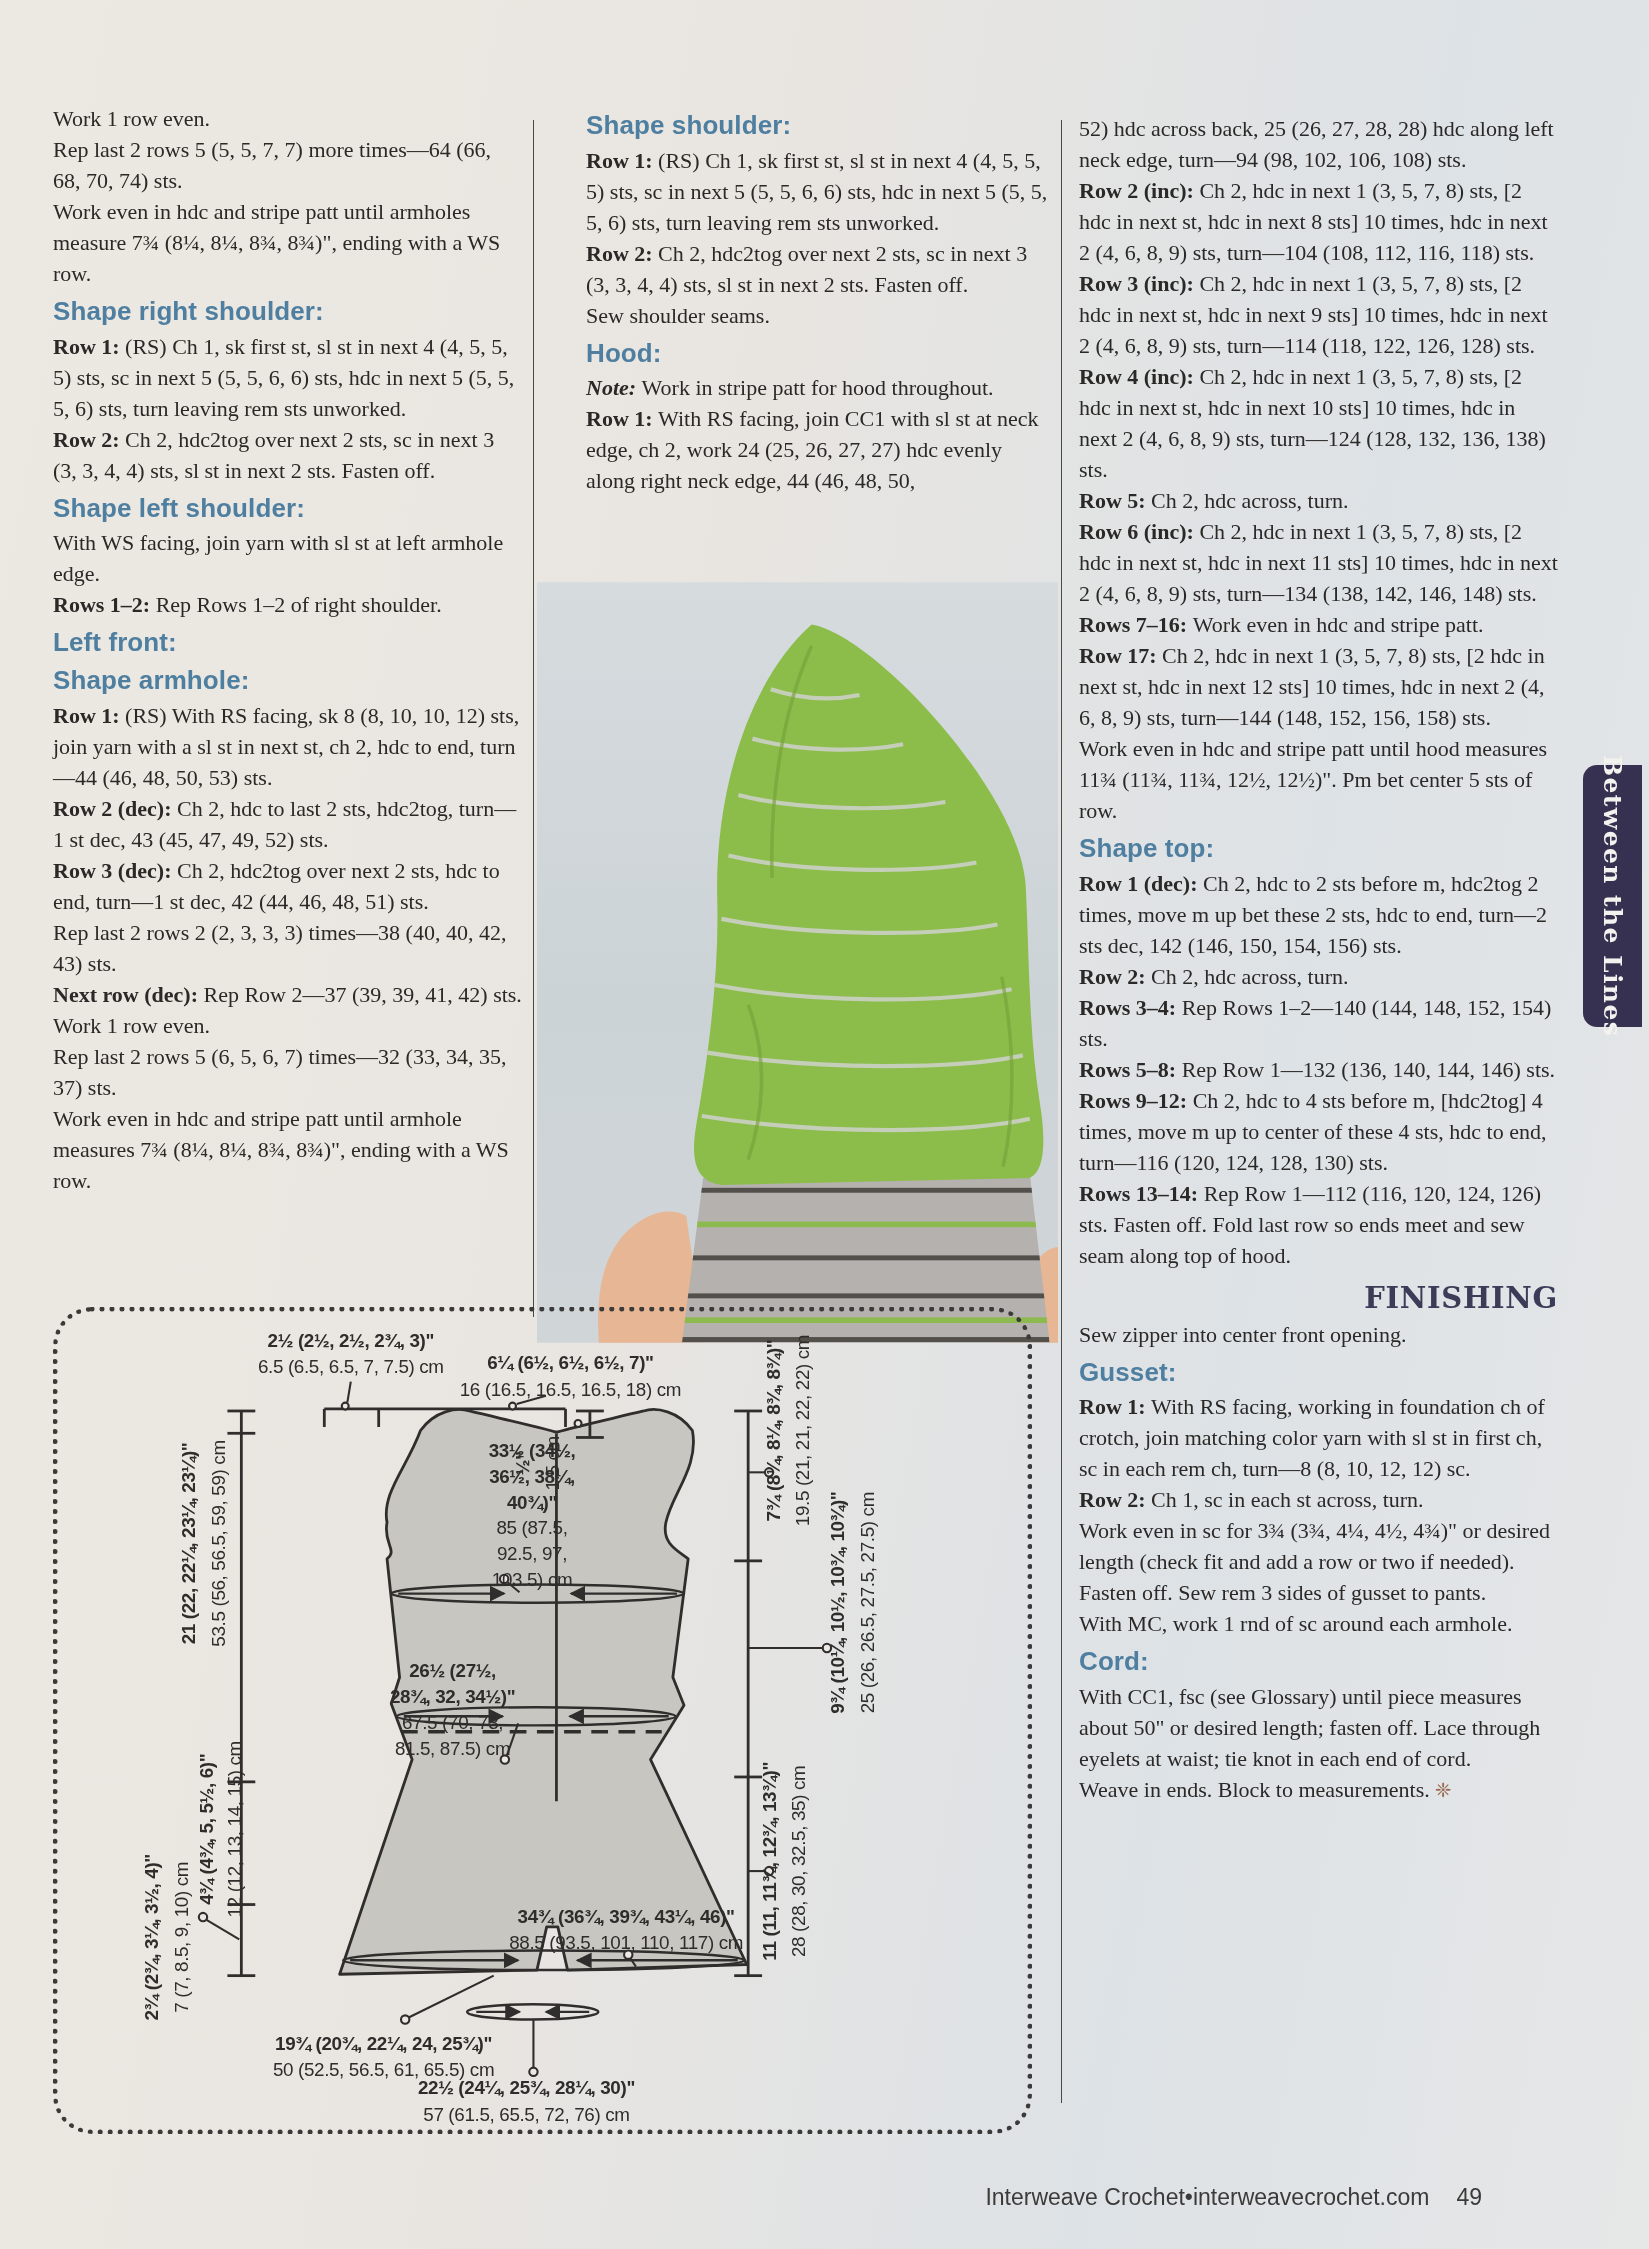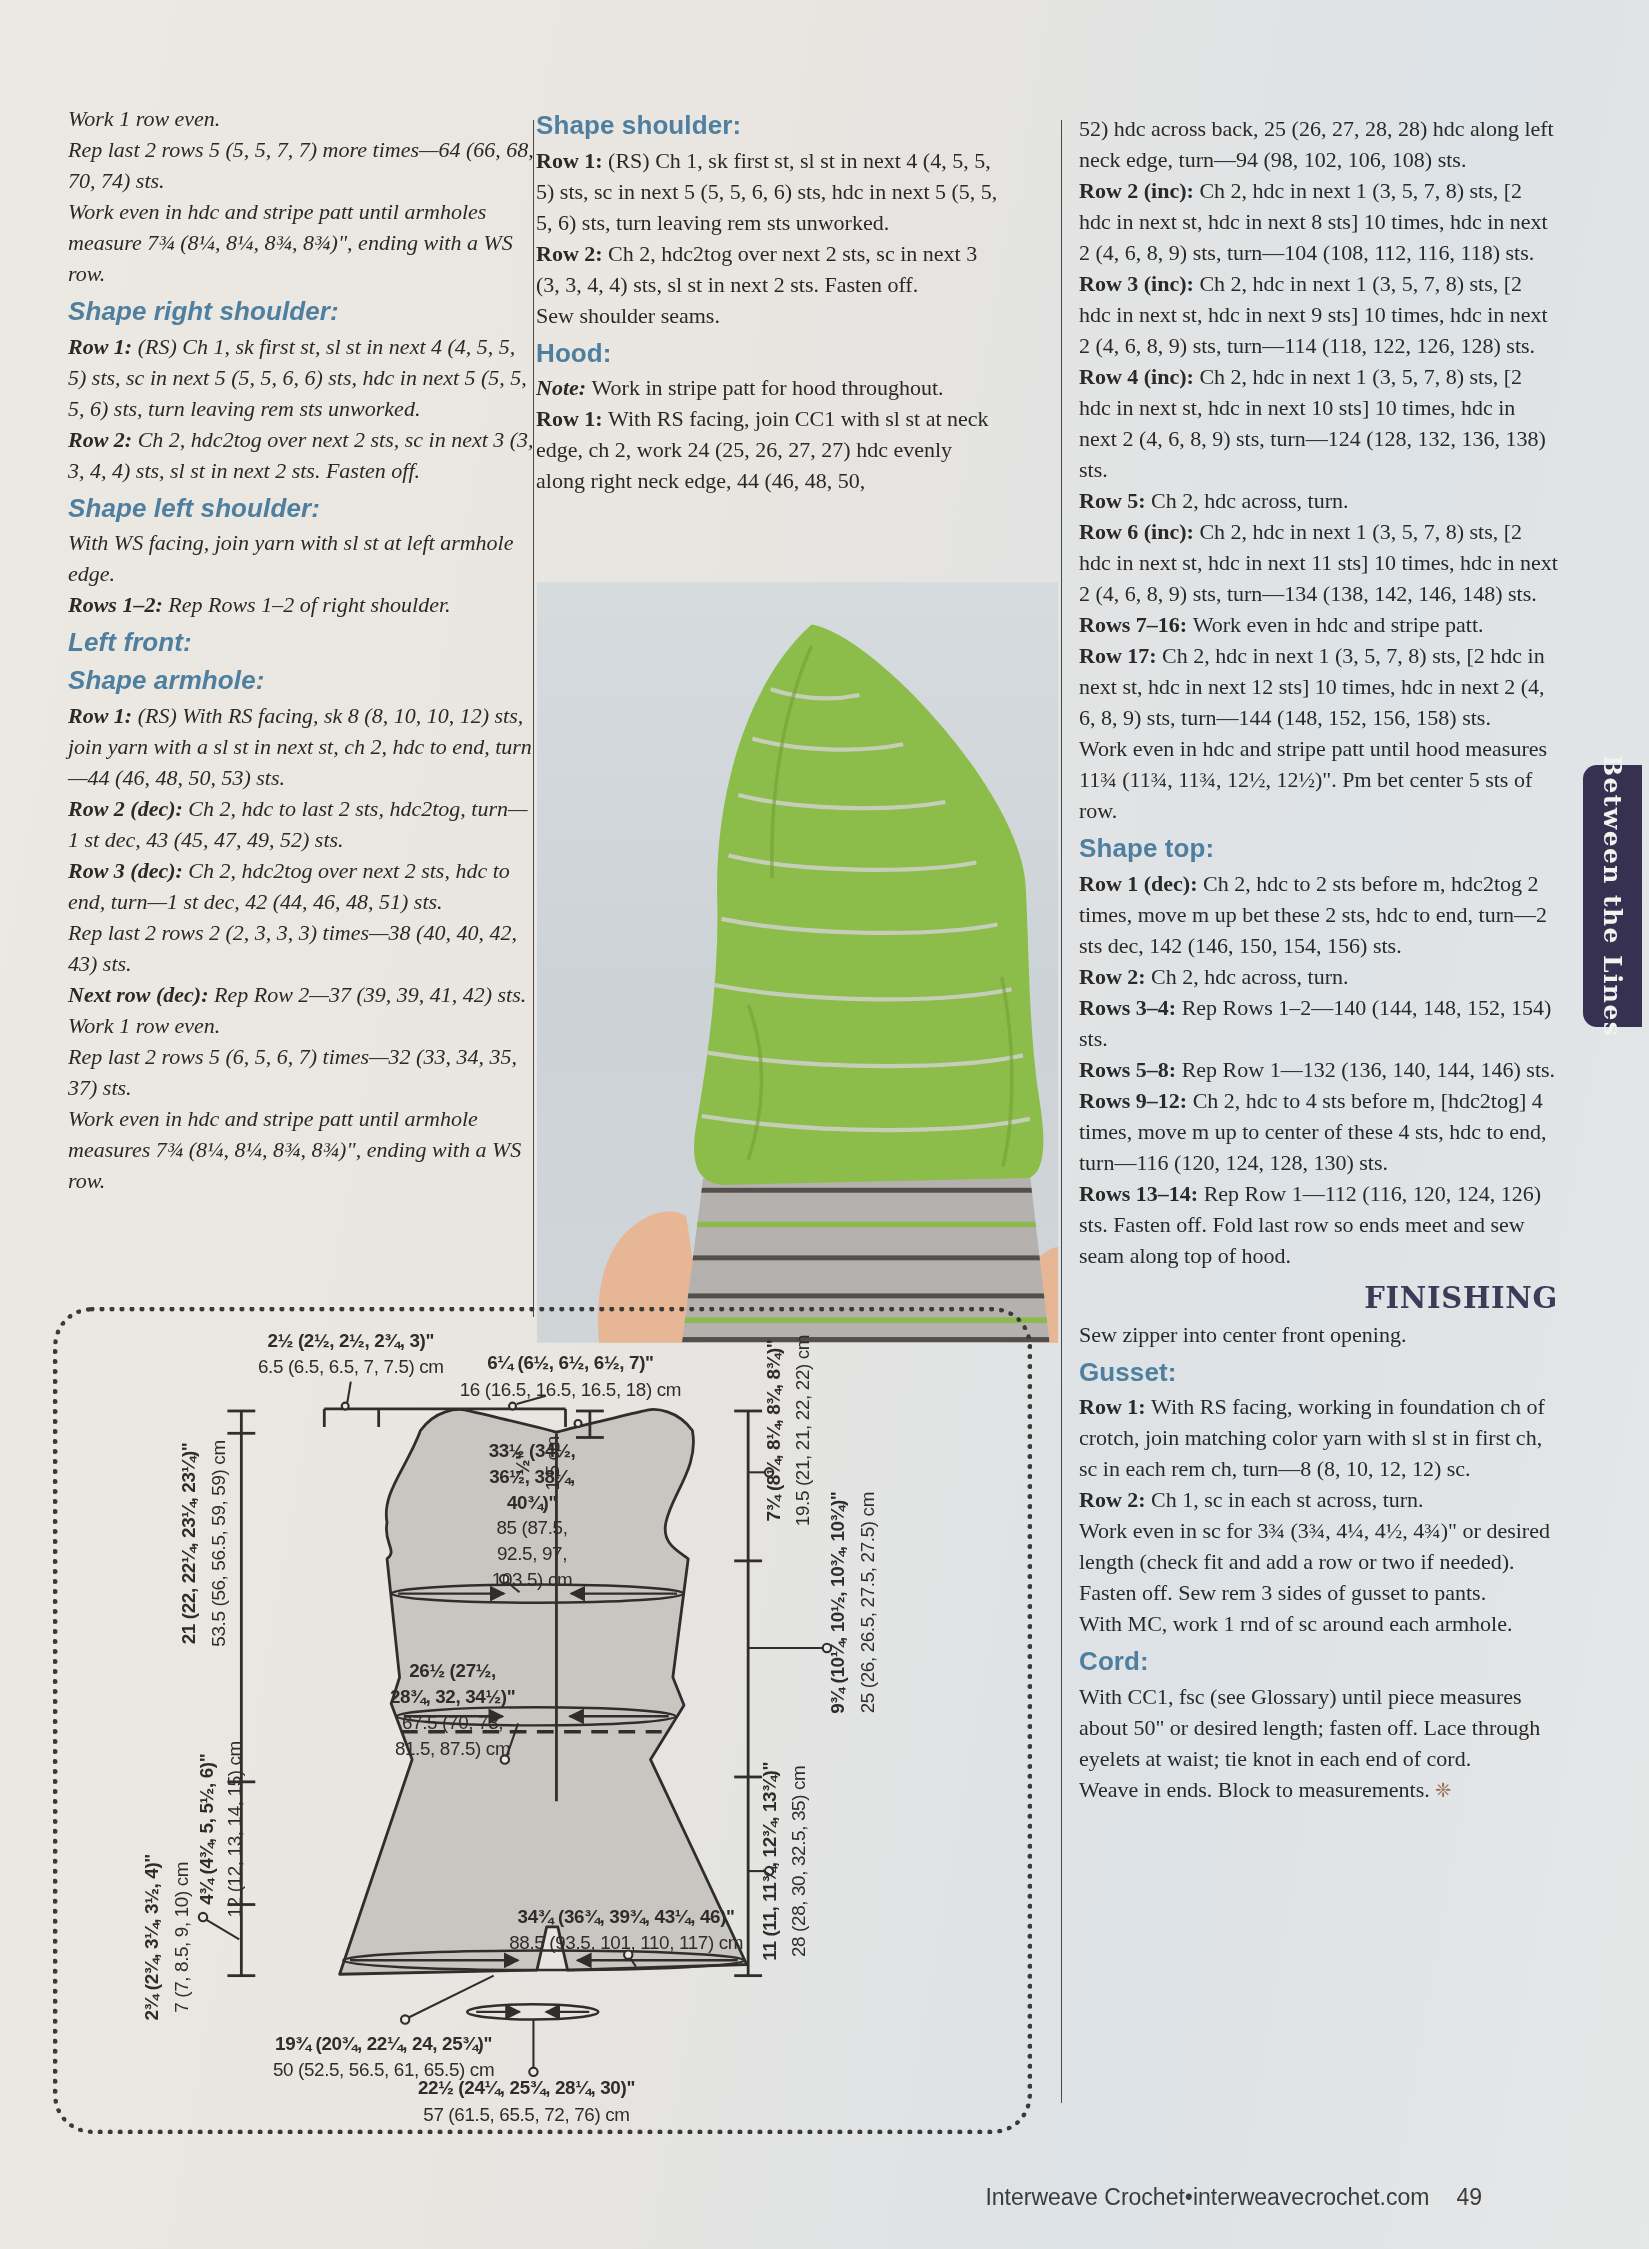--- a/index.html
+++ b/index.html
@@ -28,21 +28,21 @@
      font-family:"Liberation Sans",sans-serif;font-size:23px;color:#3c3b39;}
   .footer .pageno{margin-left:27px;}
   .photo{position:absolute;left:537px;top:582px;width:521px;height:761px;}
   svg text{fill:#2e2d2b;}
   .sb{font-family:"Liberation Sans",sans-serif;font-weight:bold;font-size:27px;letter-spacing:-0.5px;}
   .sr{font-family:"Liberation Sans",sans-serif;font-size:27px;letter-spacing:-0.5px;}
 </style>
 </head>
 <body>
 
-<div class="col" id="col1" style="left:68px;top:103px;width:470px;font-style:italic;">
+<div class="col" id="col1" style="left:53px;top:103px;width:470px;">
     <p class="para">Work 1 row even.</p>
     <p class="para">Rep last 2 rows 5 (5, 5, 7, 7) more times—64 (66, 68, 70, 74) sts.</p>
     <p class="para">Work even in hdc and stripe patt until armholes measure 7¾ (8¼, 8¼, 8¾, 8¾)", ending with a WS row.</p>
     <div class="h">Shape right shoulder:</div>
     <p class="para"><b class="lead">Row 1: </b>(RS) Ch 1, sk first st, sl st in next 4 (4, 5, 5, 5) sts, sc in next 5 (5, 5, 6, 6) sts, hdc in next 5 (5, 5, 5, 6) sts, turn leaving rem sts unworked.</p>
     <p class="para"><b class="lead">Row 2: </b>Ch 2, hdc2tog over next 2 sts, sc in next 3 (3, 3, 4, 4) sts, sl st in next 2 sts. Fasten off.</p>
     <div class="h">Shape left shoulder:</div>
     <p class="para">With WS facing, join yarn with sl st at left armhole edge.</p>
     <p class="para"><b class="lead">Rows 1–2: </b>Rep Rows 1–2 of right shoulder.</p>
     <div class="h">Left front:</div>
@@ -50,21 +50,21 @@
     <p class="para"><b class="lead">Row 1: </b>(RS) With RS facing, sk 8 (8, 10, 10, 12) sts, join yarn with a sl st in next st, ch 2, hdc to end, turn—44 (46, 48, 50, 53) sts.</p>
     <p class="para"><b class="lead">Row 2 (dec): </b>Ch 2, hdc to last 2 sts, hdc2tog, turn—1 st dec, 43 (45, 47, 49, 52) sts.</p>
     <p class="para"><b class="lead">Row 3 (dec): </b>Ch 2, hdc2tog over next 2 sts, hdc to end, turn—1 st dec, 42 (44, 46, 48, 51) sts.</p>
     <p class="para">Rep last 2 rows 2 (2, 3, 3, 3) times—38 (40, 40, 42, 43) sts.</p>
     <p class="para"><b class="lead">Next row (dec): </b>Rep Row 2—37 (39, 39, 41, 42) sts.</p>
     <p class="para">Work 1 row even.</p>
     <p class="para">Rep last 2 rows 5 (6, 5, 6, 7) times—32 (33, 34, 35, 37) sts.</p>
     <p class="para">Work even in hdc and stripe patt until armhole measures 7¾ (8¼, 8¼, 8¾, 8¾)", ending with a WS row.</p>
   </div>
 <div class="rule" style="left:533px;top:120px;height:1197px;"></div>
-<div class="col" id="col2" style="left:536px;top:103px;width:470px;">
+<div class="col" id="col2" style="left:586px;top:103px;width:470px;">
     <div class="h">Shape shoulder:</div>
     <p class="para"><b class="lead">Row 1: </b>(RS) Ch 1, sk first st, sl st in next 4 (4, 5, 5, 5) sts, sc in next 5 (5, 5, 6, 6) sts, hdc in next 5 (5, 5, 5, 6) sts, turn leaving rem sts unworked.</p>
     <p class="para"><b class="lead">Row 2: </b>Ch 2, hdc2tog over next 2 sts, sc in next 3 (3, 3, 4, 4) sts, sl st in next 2 sts. Fasten off.</p>
     <p class="para">Sew shoulder seams.</p>
     <div class="h">Hood:</div>
     <p class="para"><b class="lead note-lead">Note: </b>Work in stripe patt for hood throughout.</p>
     <p class="para"><b class="lead">Row 1: </b>With RS facing, join CC1 with sl st at neck edge, ch 2, work 24 (25, 26, 27, 27) hdc evenly along right neck edge, 44 (46, 48, 50,</p>
   </div>
 <div class="rule" style="left:1061px;top:120px;height:1983px;"></div>
 <div class="col" id="col3" style="left:1079px;top:113px;width:479px;">

